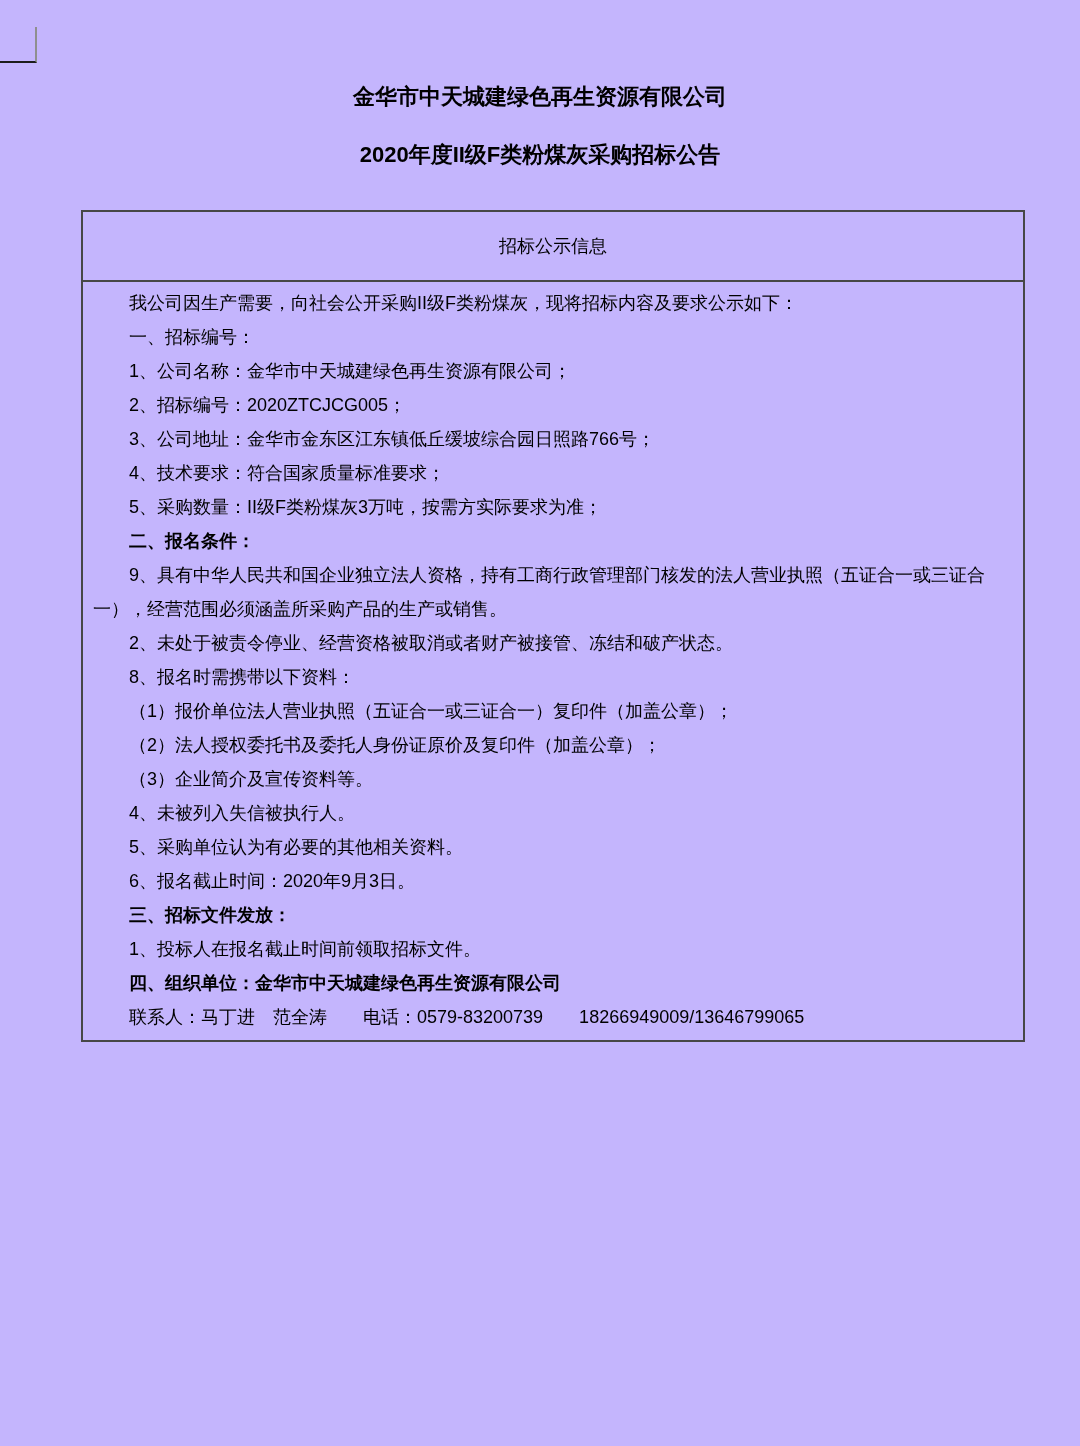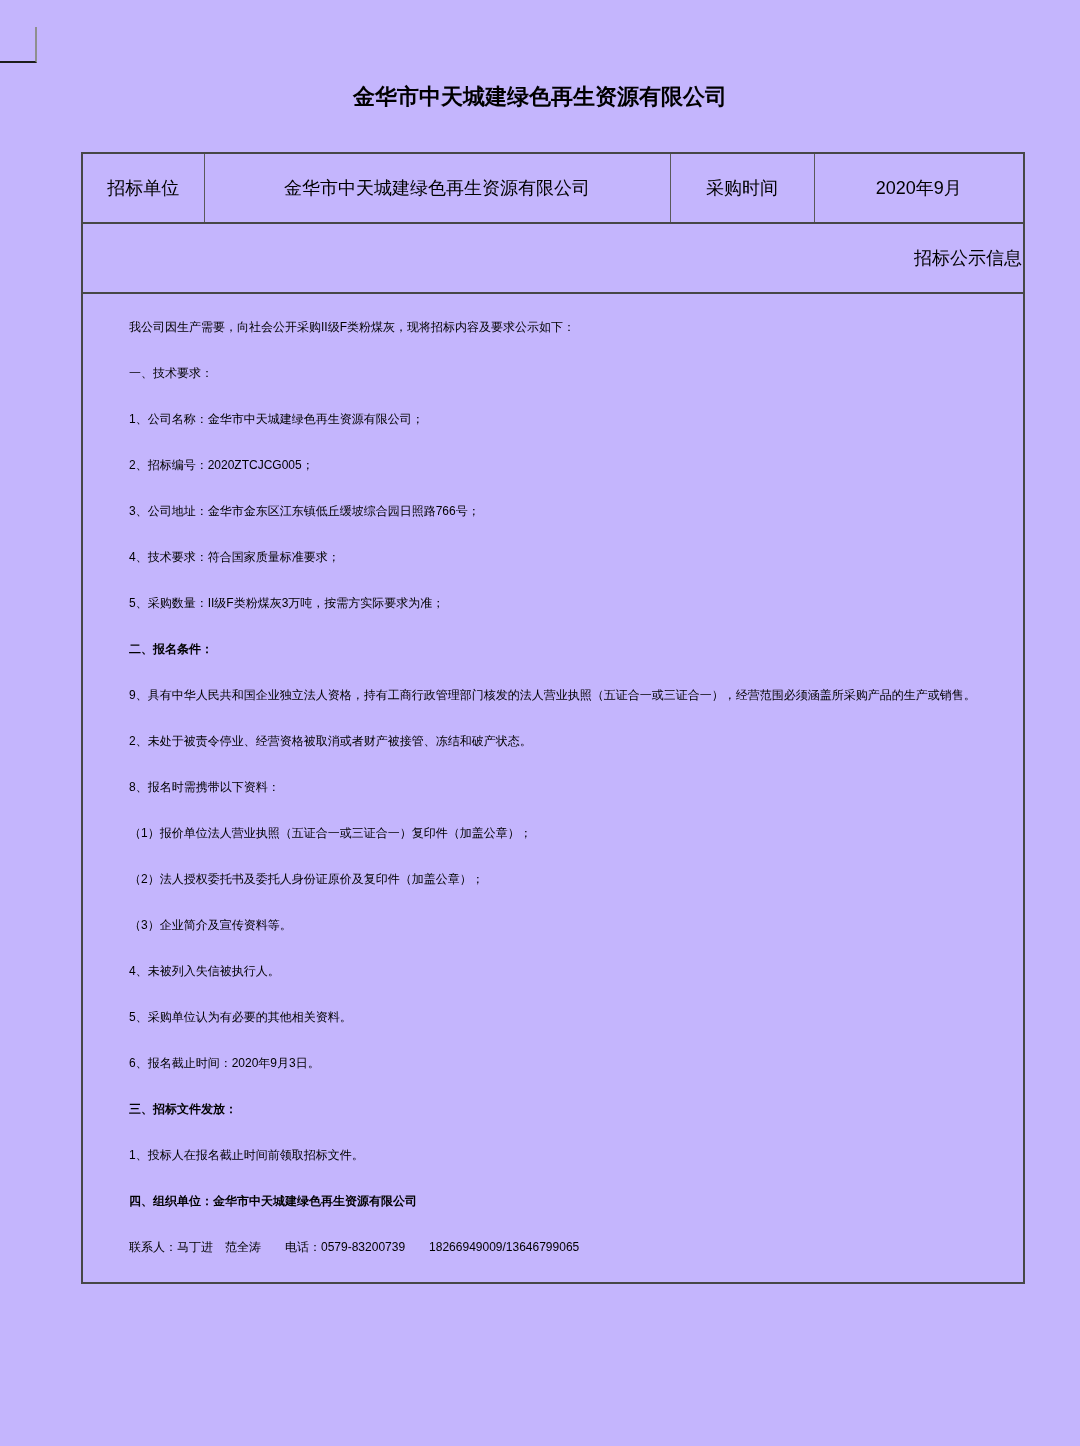--- a/index.html
+++ b/index.html
@@ -47,72 +47,67 @@
   tr.complaint-row td {
     border-top: 2px solid #474747;
   }
   td.cell-label, td.cell-value {
     text-align: center;
     vertical-align: middle;
     height: 68px;
     padding: 0 4px;
   }
   td.section-header-cell {
-    text-align: right;
+    text-align: center;
     vertical-align: middle;
     height: 66px;
   }
   td.body-cell {
     vertical-align: top;
     padding: 4px 10px 6px 10px;
   }
   td.complaint-cell {
     padding-bottom: 42px;
   }
   .para {
-    margin: 12px;
-    font-size: 12px;
+    margin: 0;
+    font-size: 18px;
     line-height: 34px;
     text-indent: 2em;
     white-space: pre-wrap;
     word-break: break-all;
   }
   .para.bold { font-weight: bold; }
 </style>
 </head>
 <body>
 
 <div class="page">
 
   <div class="corner-mark"></div>
 
   <div class="title title-1">金华市中天城建绿色再生资源有限公司</div>
 
+  <div class="title title-2">2020年度II级F类粉煤灰采购招标公告</div>
 
   <table class="doc-table">
     <colgroup>
       <col style="width:122px">
       <col style="width:466px">
       <col style="width:144px">
       <col style="width:210px">
     </colgroup>
     <tbody>
-      <tr class="info-row">
-        <td class="cell-label">招标单位</td>
-        <td class="cell-value">金华市中天城建绿色再生资源有限公司</td>
-        <td class="cell-label">采购时间</td>
-        <td class="cell-value">2020年9月</td>
-      </tr>
       <tr class="section-row">
         <td colspan="4" class="section-header-cell">招标公示信息</td>
       </tr>
       <tr class="body-row">
         <td colspan="4" class="body-cell">
             <p class="para">我公司因生产需要，向社会公开采购II级F类粉煤灰，现将招标内容及要求公示如下：</p>
-            <p class="para">一、技术要求：</p>
+            <p class="para">一、招标编号：</p>
             <p class="para">1、公司名称：金华市中天城建绿色再生资源有限公司；</p>
             <p class="para">2、招标编号：2020ZTCJCG005；</p>
             <p class="para">3、公司地址：金华市金东区江东镇低丘缓坡综合园日照路766号；</p>
             <p class="para">4、技术要求：符合国家质量标准要求；</p>
             <p class="para">5、采购数量：II级F类粉煤灰3万吨，按需方实际要求为准；</p>
             <p class="para bold">二、报名条件：</p>
             <p class="para">9、具有中华人民共和国企业独立法人资格，持有工商行政管理部门核发的法人营业执照（五证合一或三证合一），经营范围必须涵盖所采购产品的生产或销售。</p>
             <p class="para">2、未处于被责令停业、经营资格被取消或者财产被接管、冻结和破产状态。</p>
             <p class="para">8、报名时需携带以下资料：</p>
             <p class="para">（1）报价单位法人营业执照（五证合一或三证合一）复印件（加盖公章）；</p>

